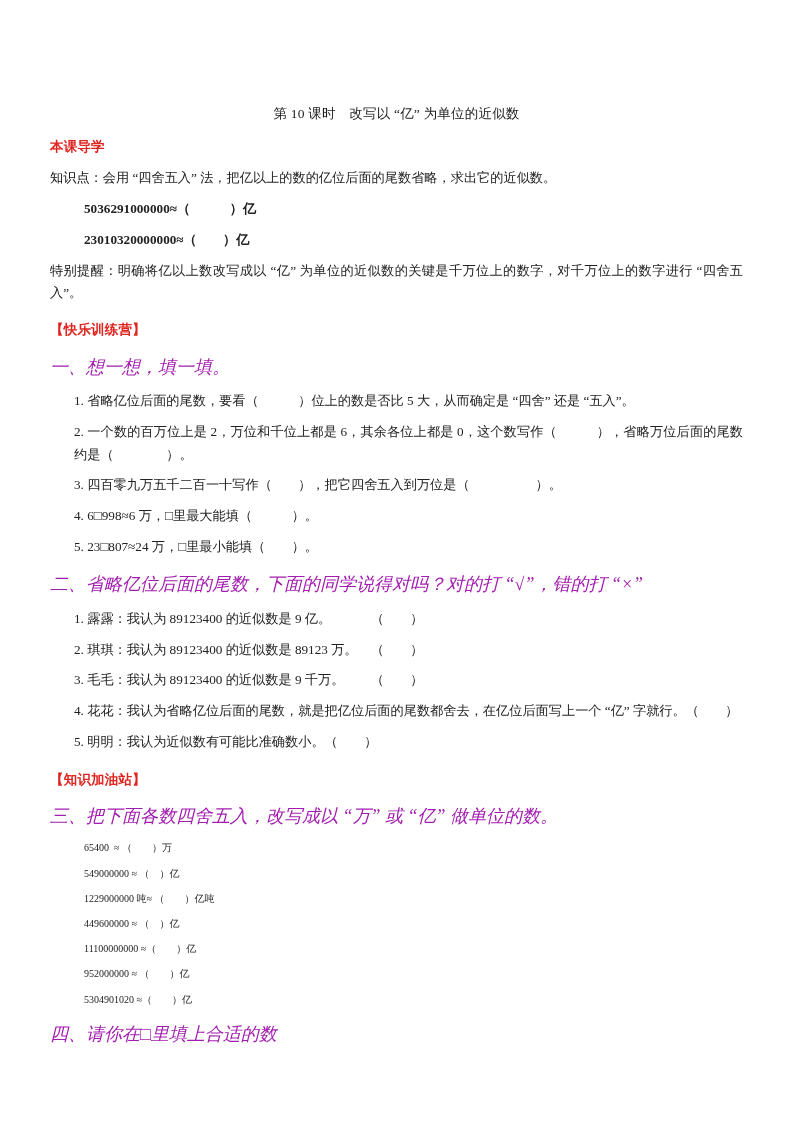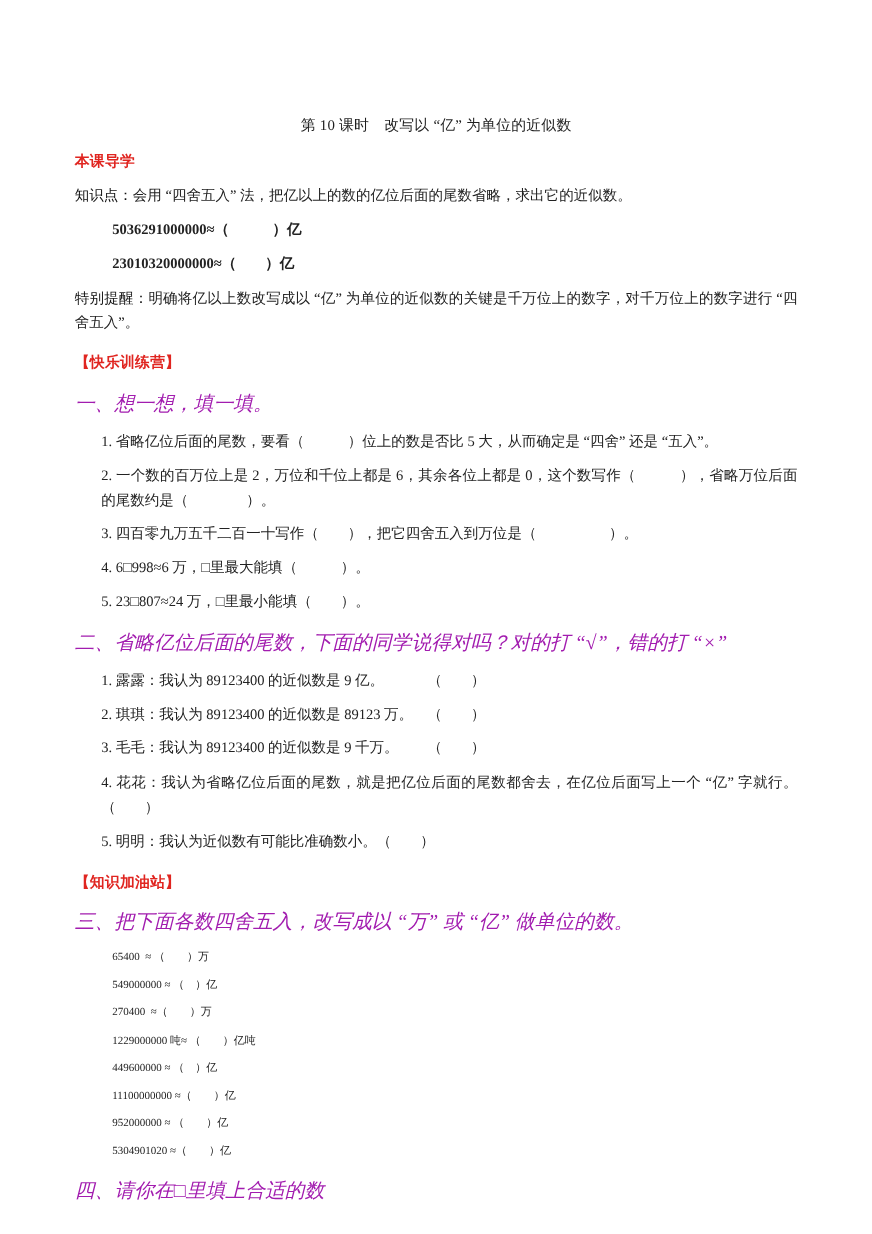--- a/index.html
+++ b/index.html
@@ -12,21 +12,21 @@
     height: 1122px;
     font-family: "Liberation Serif", "DejaVu Serif", serif;
     color: #222222;
     overflow: hidden;
   }
   .page {
     position: relative;
     width: 793px;
     height: 1122px;
     box-sizing: border-box;
-    padding: 0 68px;
+    padding: 0 50px;
   }
   .doc-title {
     text-align: center;
     font-size: 13.5px;
     line-height: 1.5;
     margin: 0;
     padding-top: 104px;
     letter-spacing: 0.2px;
     color: #1e1e1e;
   }
@@ -114,21 +114,20 @@
   <div class="q-item">2. 琪琪：我认为 89123400 的近似数是 89123 万。　（　　）</div>
   <div class="q-item">3. 毛毛：我认为 89123400 的近似数是 9 千万。　　（　　）</div>
   <div class="q-item">4. 花花：我认为省略亿位后面的尾数，就是把亿位后面的尾数都舍去，在亿位后面写上一个 “亿” 字就行。（　　）</div>
   <div class="q-item">5. 明明：我认为近似数有可能比准确数小。（　　）</div>
 
   <div class="section-header bracketed">【知识加油站】</div>
 
   <div class="q-head">三、把下面各数四舍五入，改写成以 “万” 或 “亿” 做单位的数。</div>
   <div class="list-line">65400  ≈ （　　）万</div>
   <div class="list-line">549000000 ≈ （　）亿</div>
-  <div class="list-line">270400  ≈（　　）万</div>
   <div class="list-line">1229000000 吨≈ （　　）亿吨</div>
   <div class="list-line">449600000 ≈ （　）亿</div>
   <div class="list-line">11100000000 ≈（　　）亿</div>
   <div class="list-line">952000000 ≈ （　　）亿</div>
   <div class="list-line">5304901020 ≈（　　）亿</div>
 
   <div class="q-head">四、请你在□里填上合适的数</div>
 
 </div>
 

